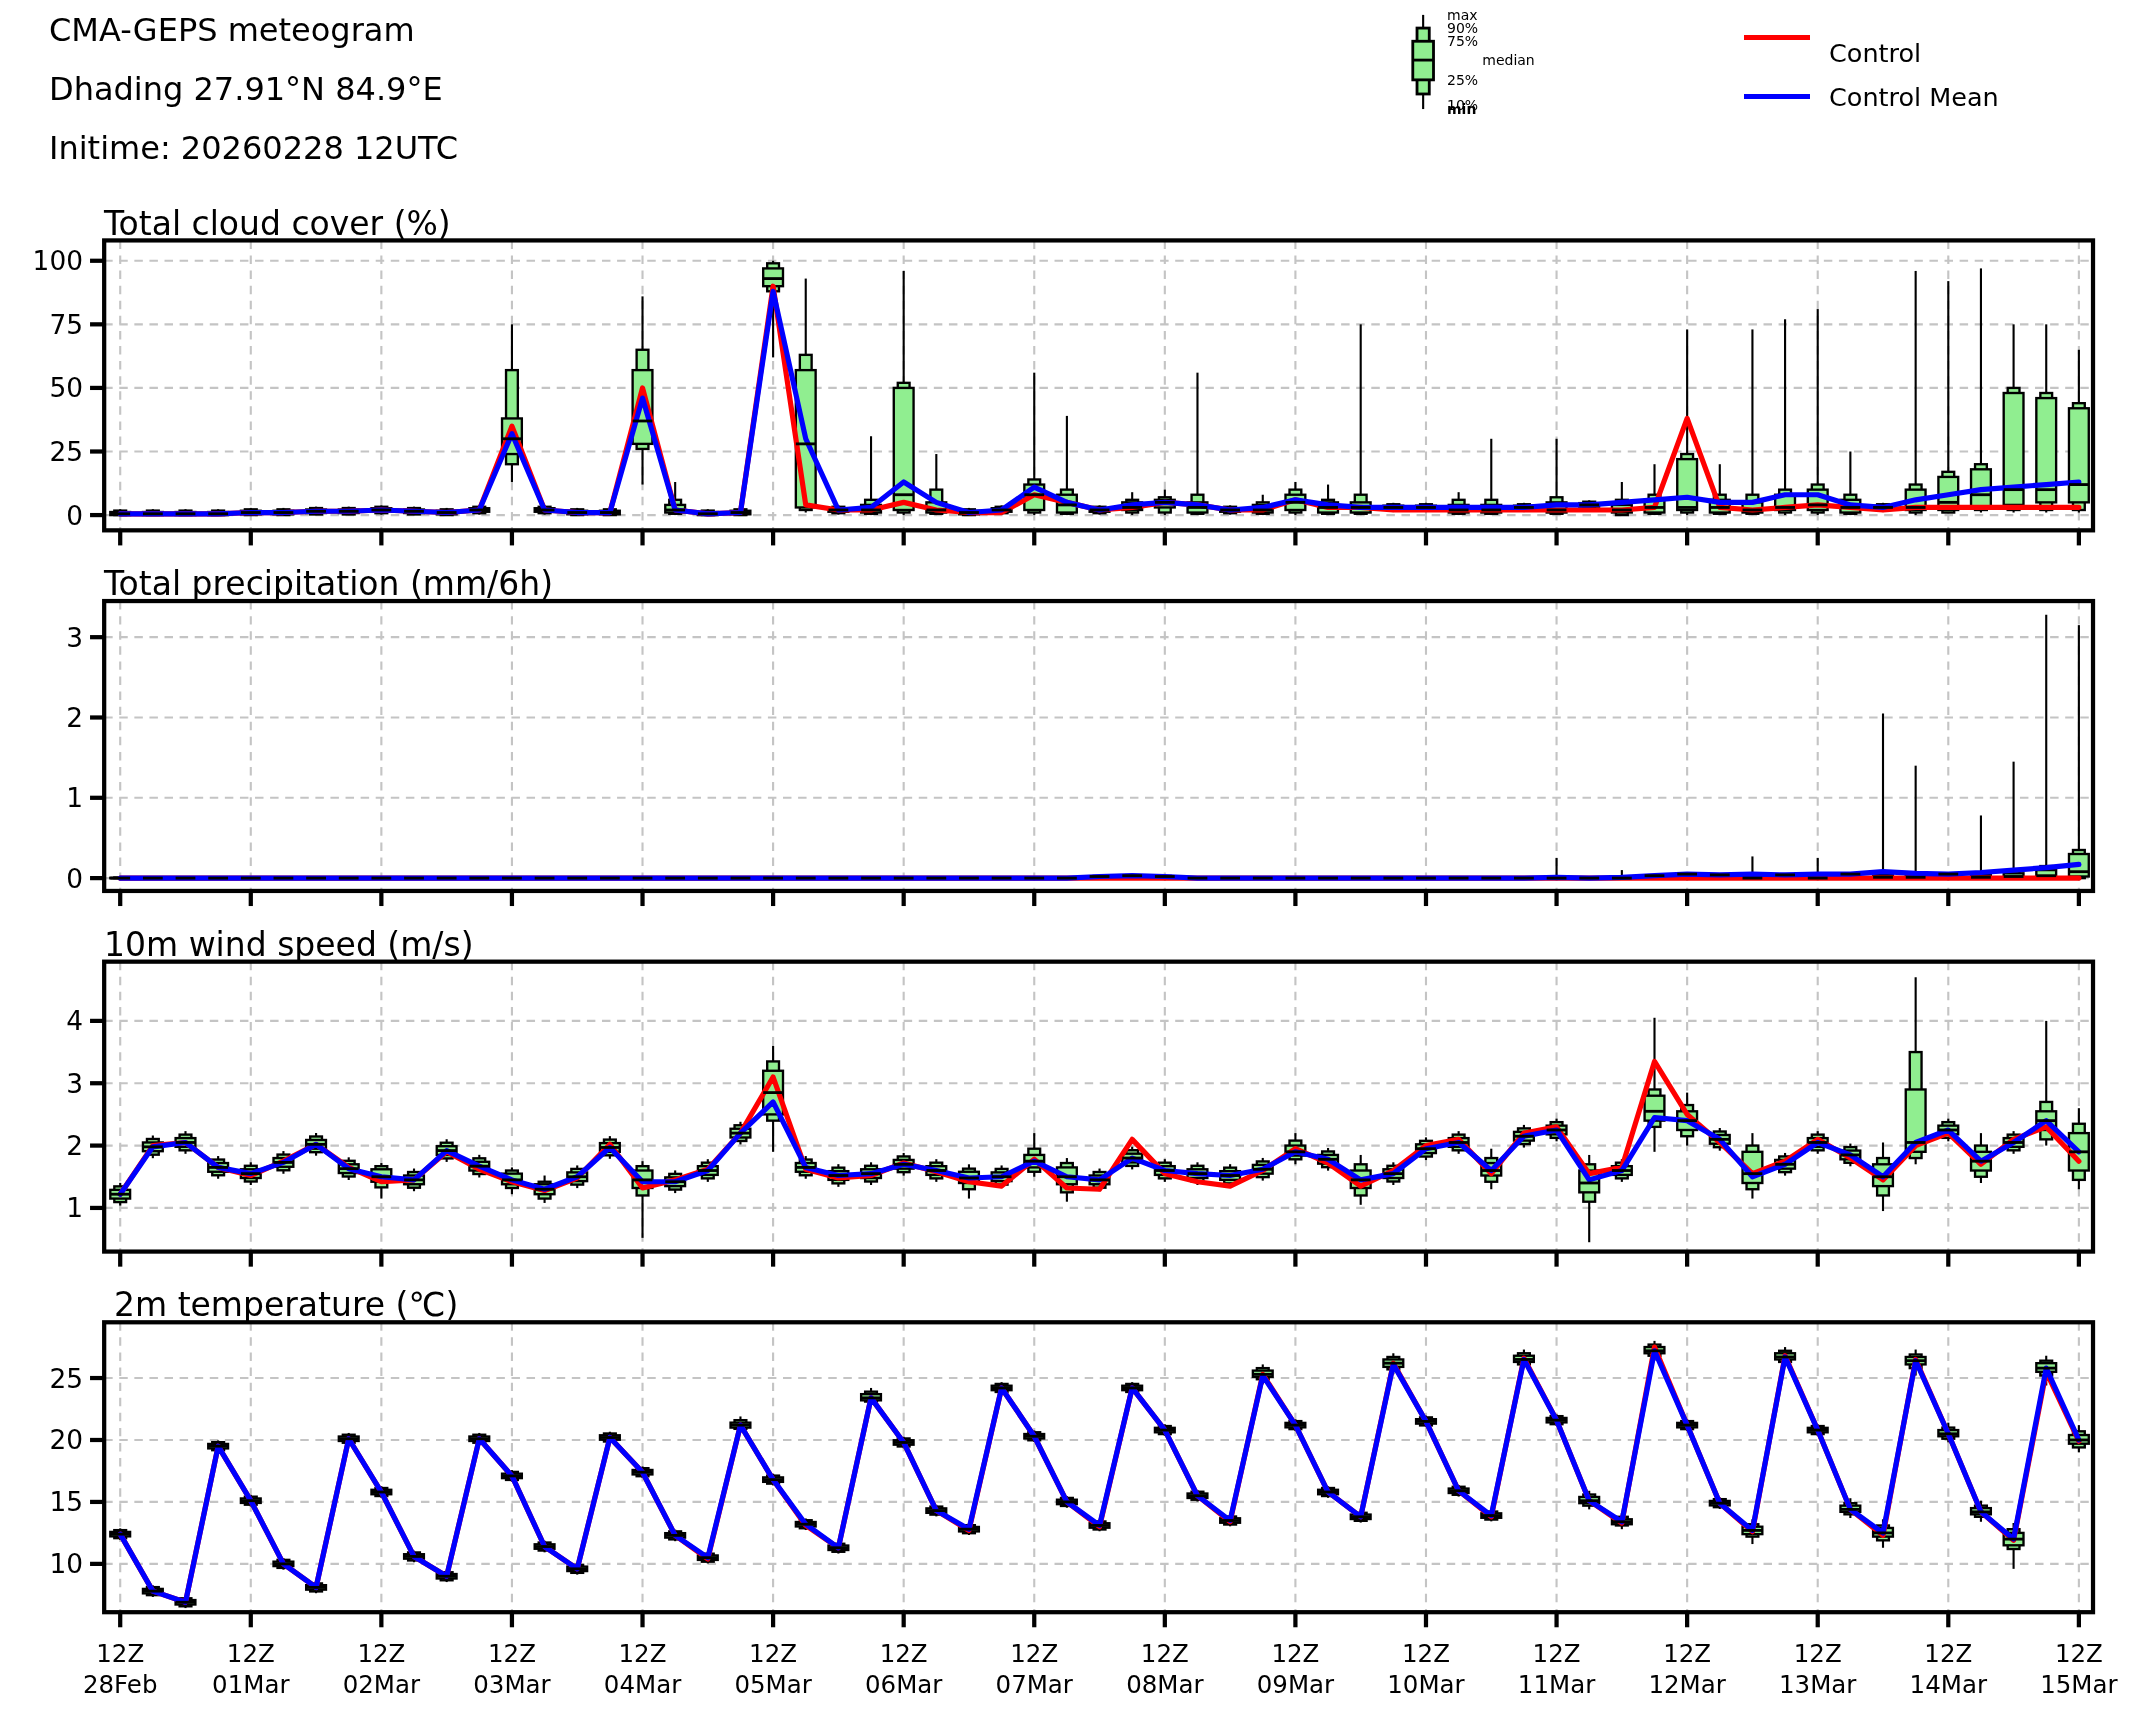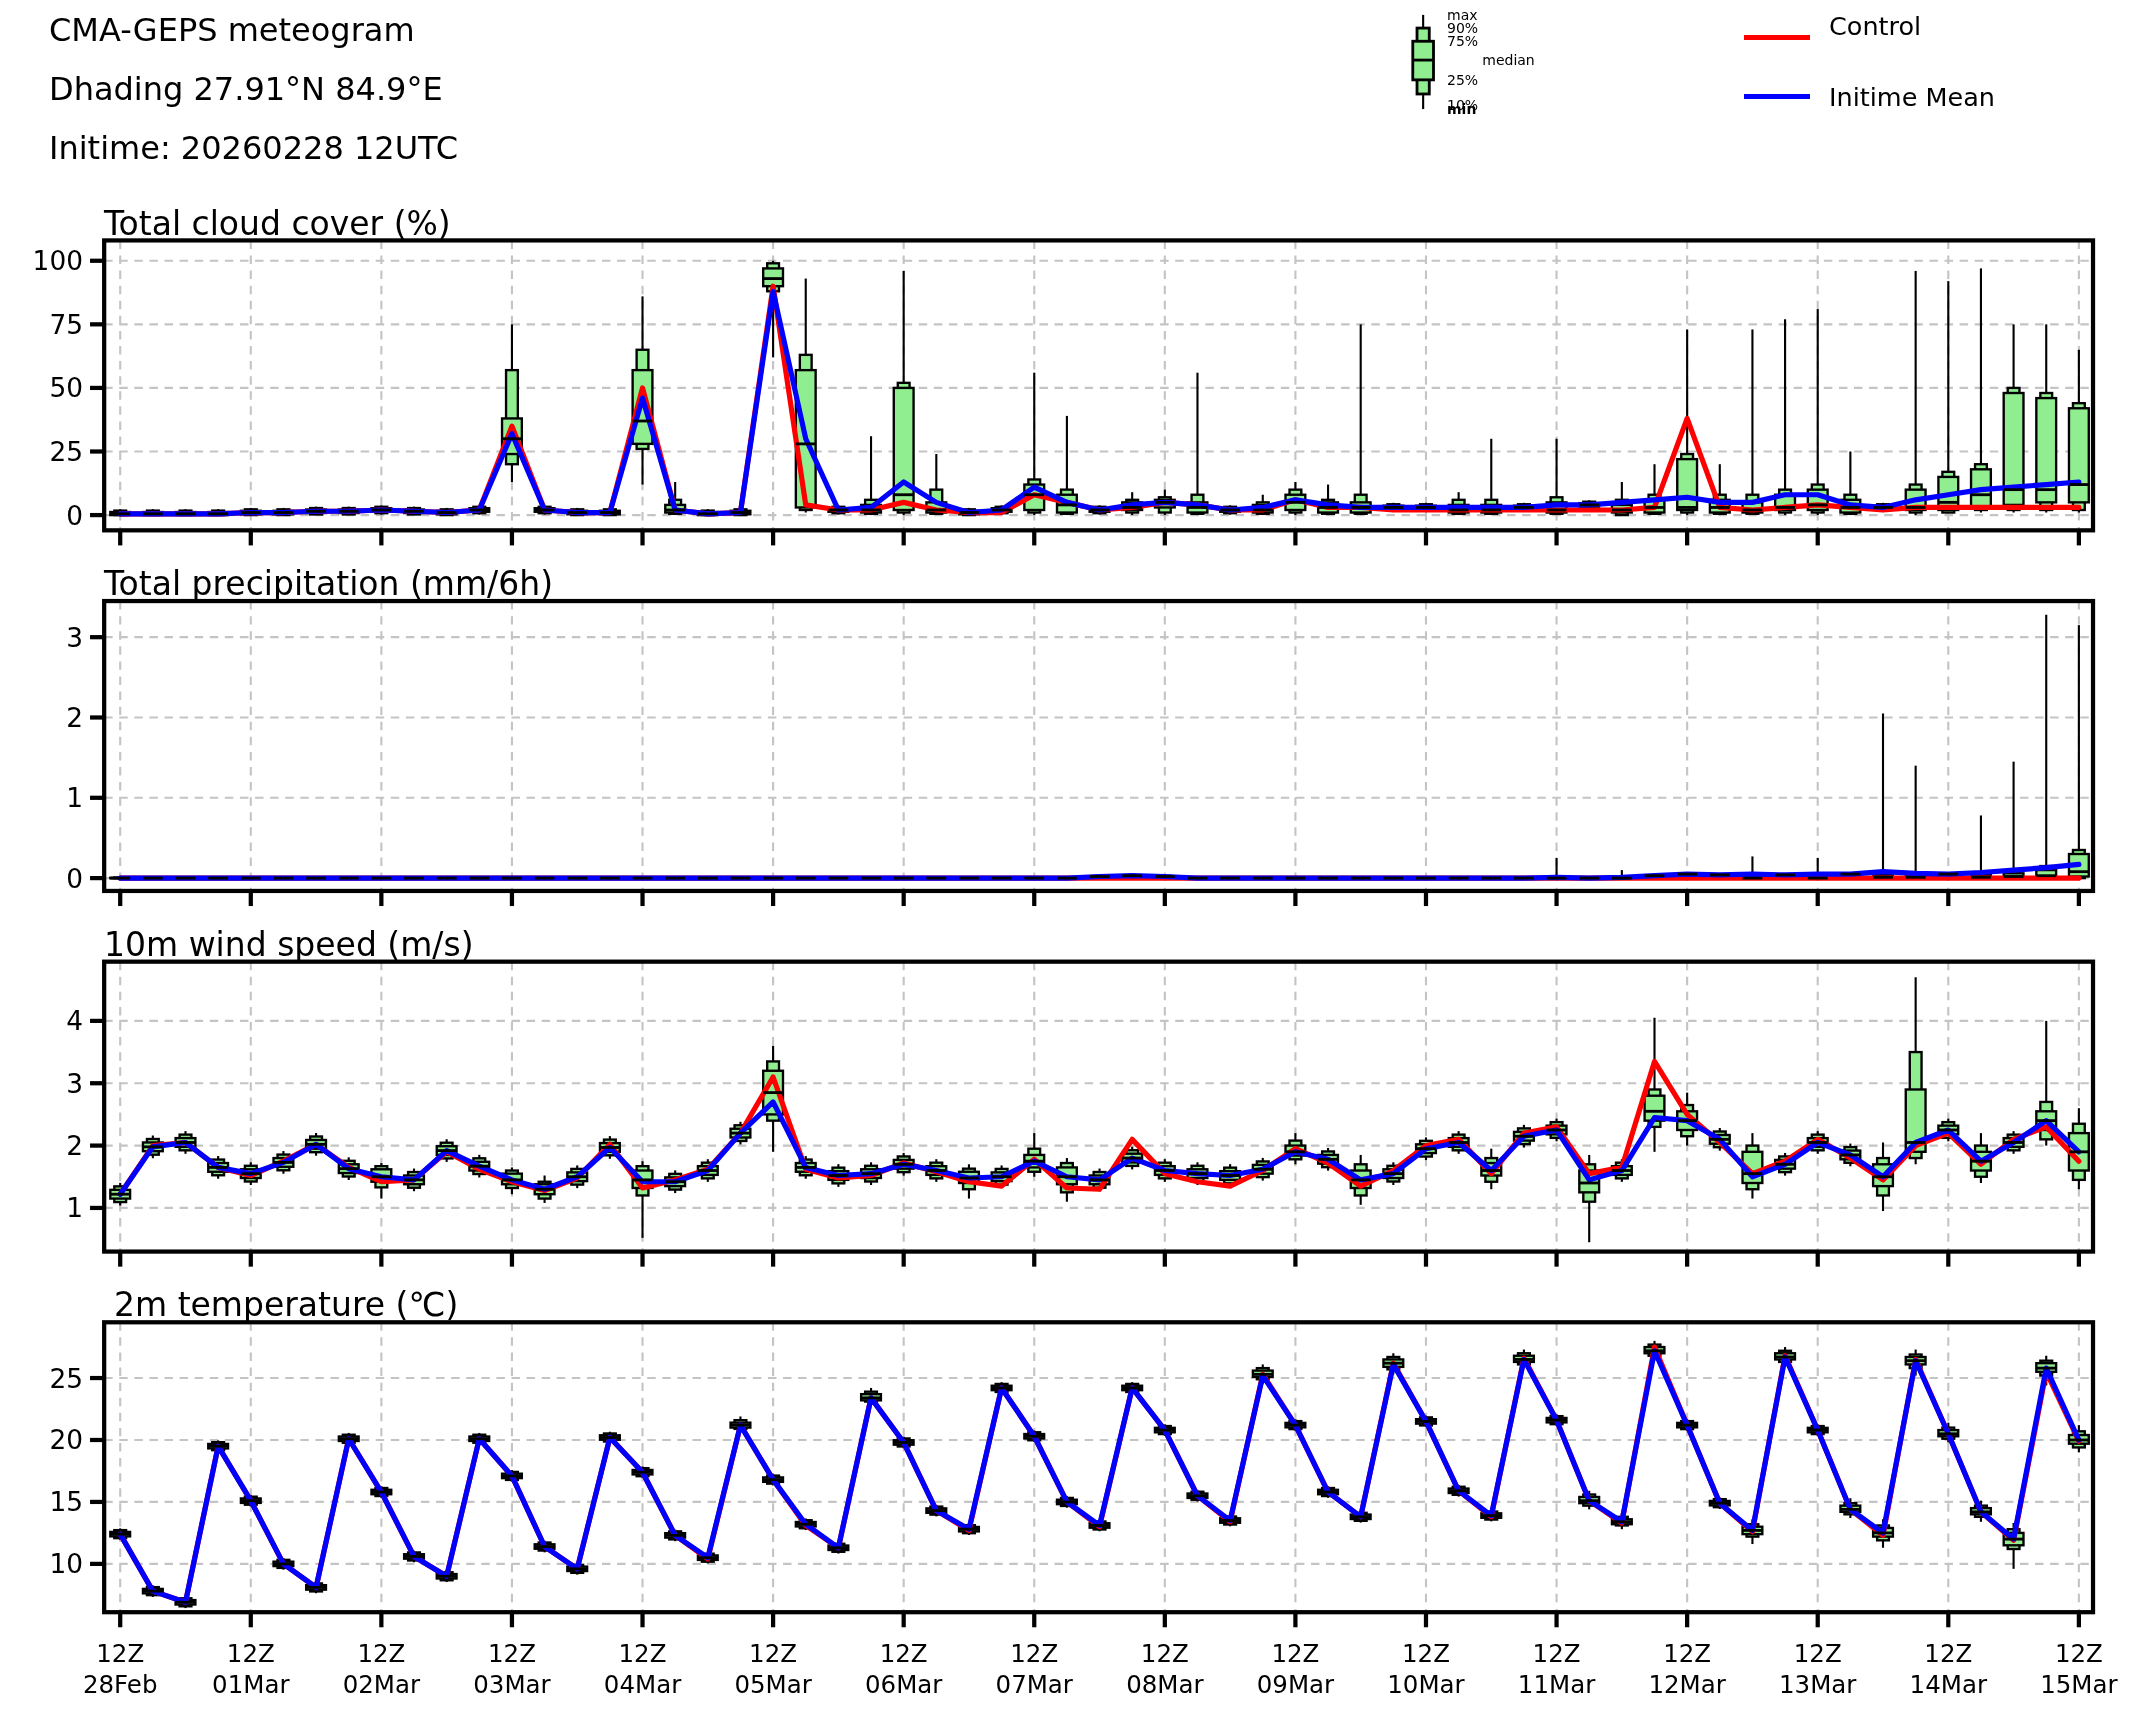--- a/index.html
+++ b/index.html
@@ -22,21 +22,21 @@
   #pt3{left:114px;top:1285px;}
   #chart{position:absolute;left:0;top:0;}
   #legend-glyph{position:absolute;left:1397px;top:4.7px;}
   .bl{position:absolute;left:1447px;width:123px;height:14px;font-size:14px;line-height:14px;}
   #bl0{top:7.5px;} #bl1{top:21px;} #bl2{top:34px;} #bl3{top:53px;text-align:center;}
   #bl4{top:73px;} #bl5{top:98px;} #bl6{top:102px;font-weight:bold;}
   .lswatch{position:absolute;width:66px;height:4.7px;}
   #sw-control{left:1744px;top:35px;background:#ff0000;}
   #sw-mean{left:1744px;top:94px;background:#0000ff;}
   .llabel{position:absolute;left:1829px;font-size:25.5px;white-space:nowrap;}
-  #lb-control{top:11px;text-align:right;}
+  #lb-control{top:38px;text-align:right;}
   #lb-mean{top:82px;}
 </style>
 </head>
 <body>
 
 <div class="page">
 
   <svg id="chart" width="2151" height="1731" viewBox="0 0 4563 3672">
       <g>
         <line x1="255" x2="255" y1="510" y2="1125" stroke="#c4c4c4" stroke-width="4.5" stroke-dasharray="18 14"></line>
@@ -1277,21 +1277,21 @@
   <div class="bl" id="bl1">90%</div>
   <div class="bl" id="bl2">75%</div>
   <div class="bl" id="bl3">median</div>
   <div class="bl" id="bl4">25%</div>
   <div class="bl" id="bl5">10%</div>
   <div class="bl" id="bl6">min</div>
 
   <div class="lswatch" id="sw-control"></div>
   <div class="llabel" id="lb-control">Control</div>
   <div class="lswatch" id="sw-mean"></div>
-  <div class="llabel" id="lb-mean">Initime Mean</div>
+  <div class="llabel" id="lb-mean">Control Mean</div>
 
   <div class="panel-title" id="pt0">Total cloud cover (%)</div>
   <div class="panel-title" id="pt1">Total precipitation (mm/6h)</div>
   <div class="panel-title" id="pt2">10m wind speed (m/s)</div>
   <div class="panel-title" id="pt3">2m temperature (℃)</div>
 
 </div>
 
 
 </body></html>

